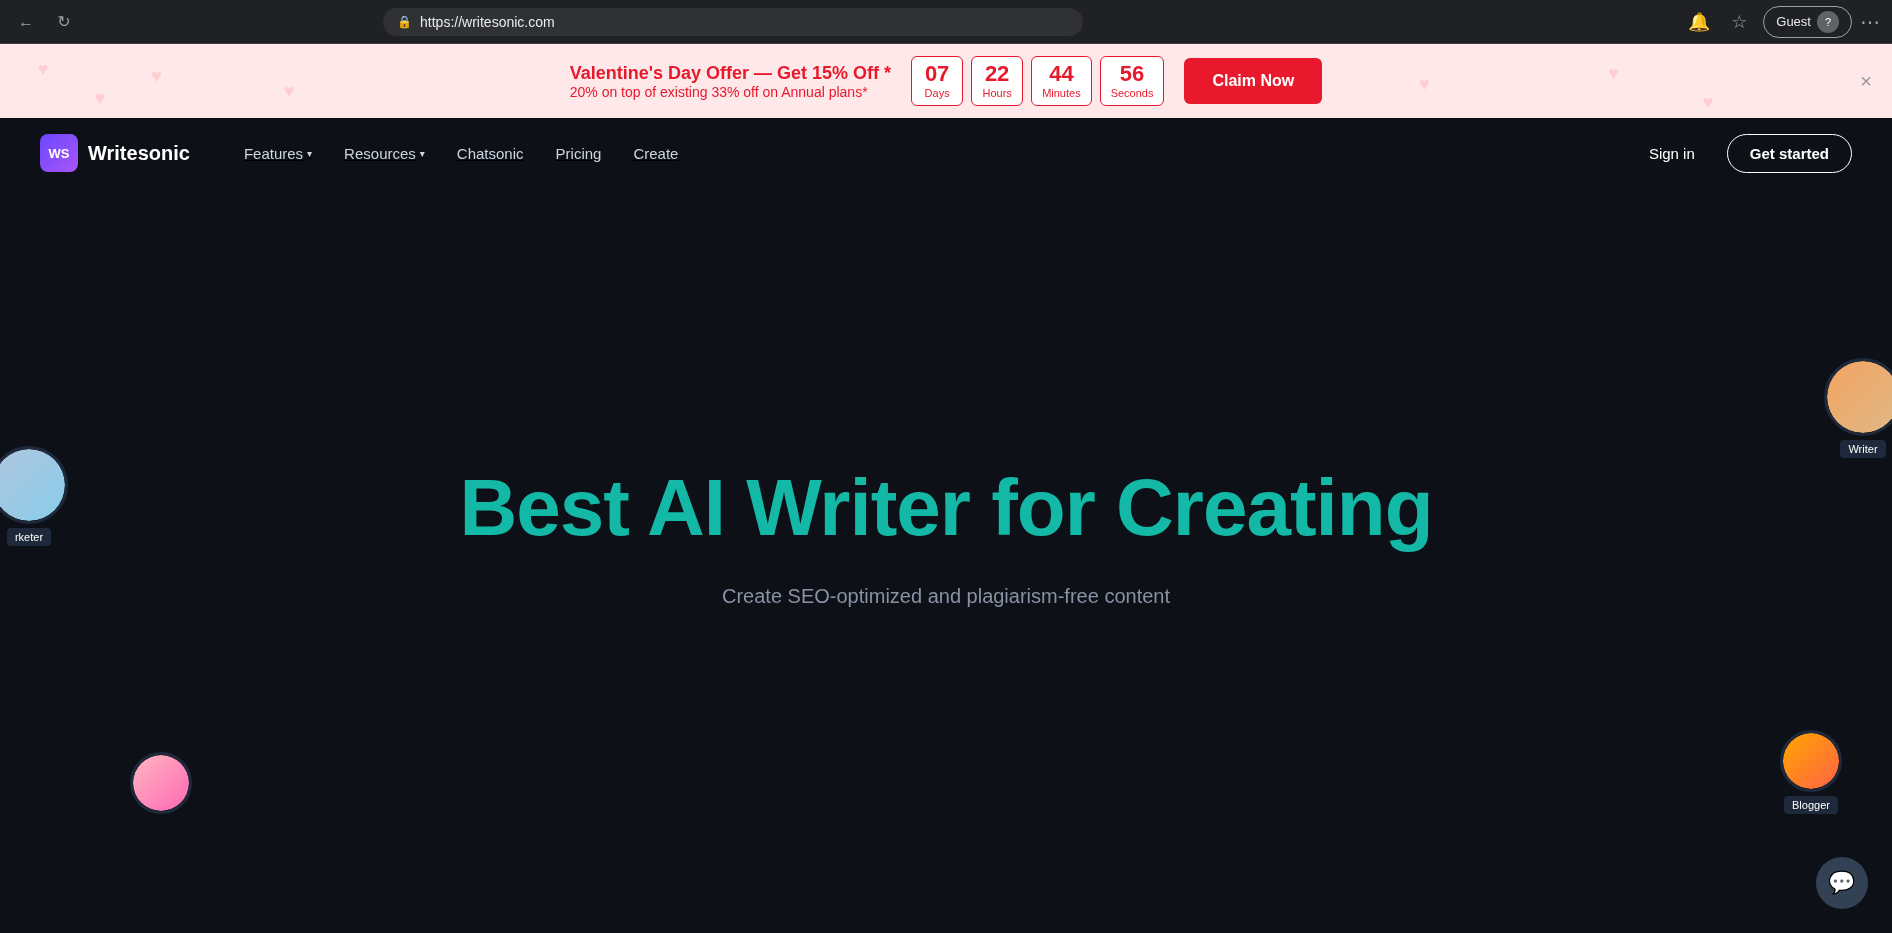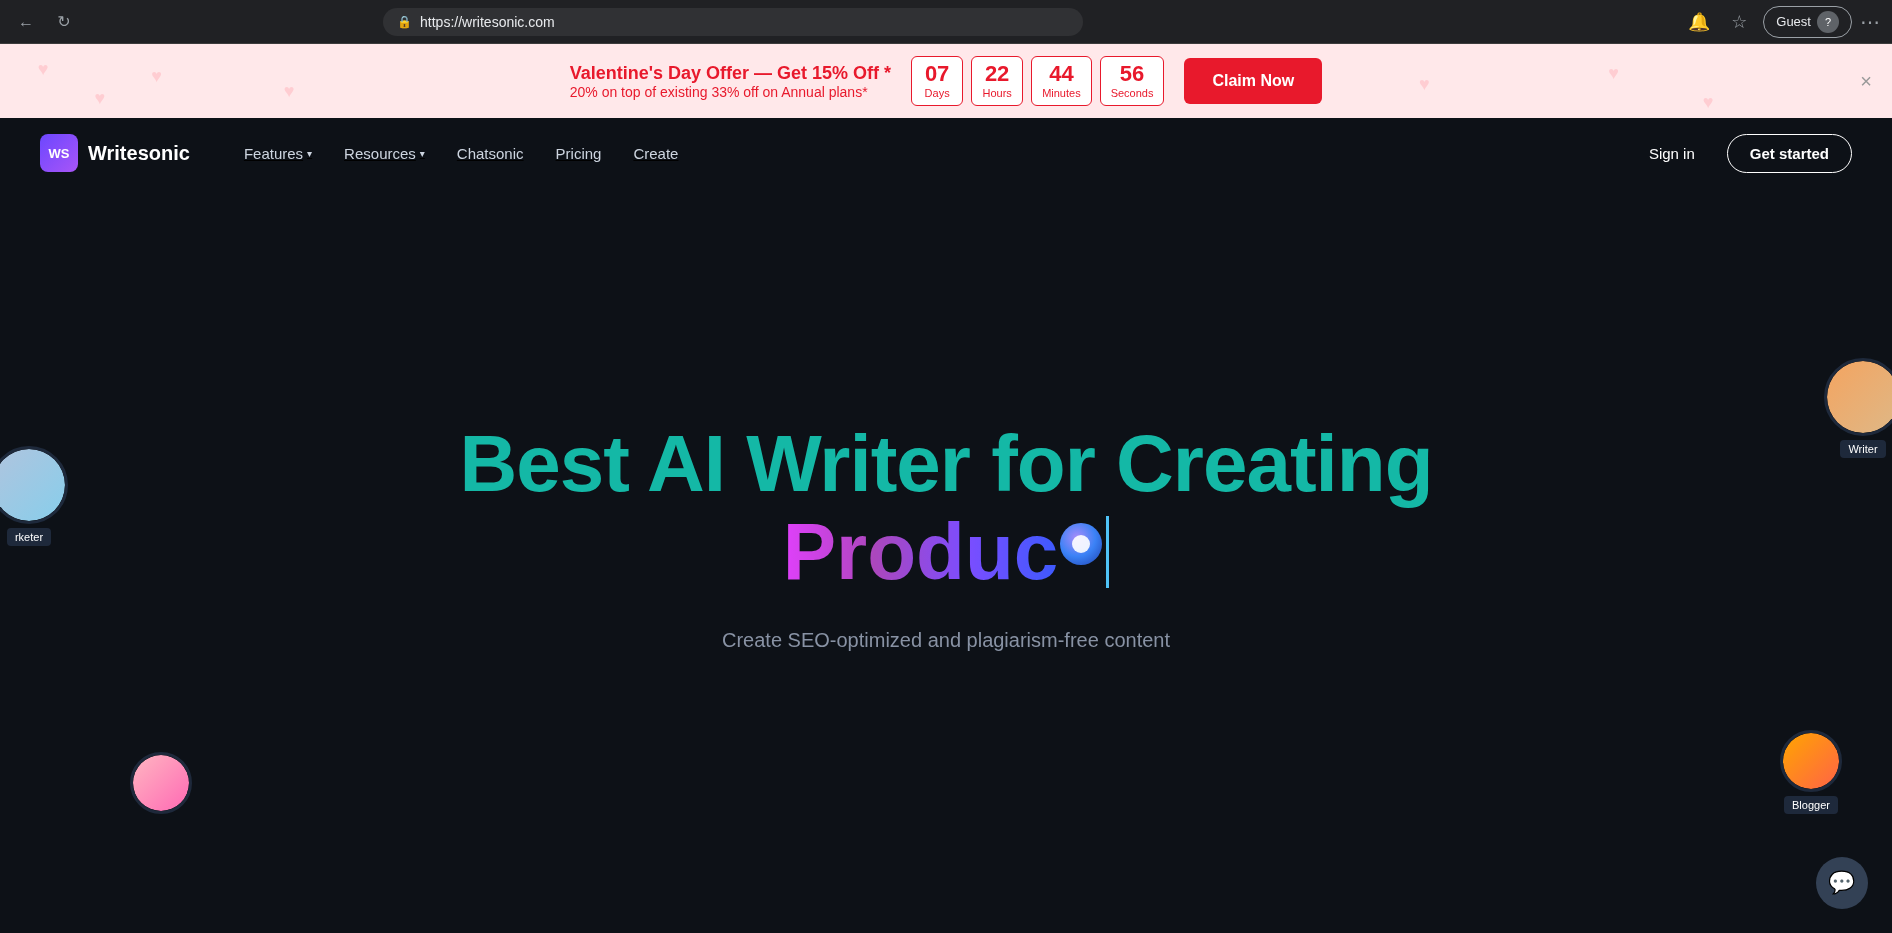--- a/index.html
+++ b/index.html
@@ -272,30 +272,20 @@
 
   <div class="float-avatar" style="left:130px;bottom:8%;">
     <div class="avatar-circle">
       <div class="face-pink"></div>
     </div>
   </div>
 
   <h1>
     <span class="hero-title-main">Best AI Writer for Creating</span>
   </h1>
-  <h1 style="display:flex;align-items:center;justify-content:center;gap:0;">
-    <span class="hero-title-gradient">Produc</span>
-    <span style="position:relative;display:inline-flex;align-items:center;">
-
-      <span style="display:inline-block;width:42px;height:42px;background:radial-gradient(circle at 40% 35%,#a78bfa,#3b82f6,#1e40af);border-radius:50%;vertical-align:middle;position:relative;top:-8px;margin:0 2px;">
-        <span style="display:block;width:18px;height:18px;background:white;border-radius:50%;margin:auto;margin-top:12px;opacity:0.9;"></span>
-      </span>
-      <span class="hero-cursor"></span>
-    </span>
-  </h1>
 
   <p class="hero-subtitle">
     <span>Create SEO-optimized and plagiarism-free content</span><br>
   </p>
 </section>
 
 <button class="chat-bubble-btn">
   <span>💬</span>
 </button>
 

